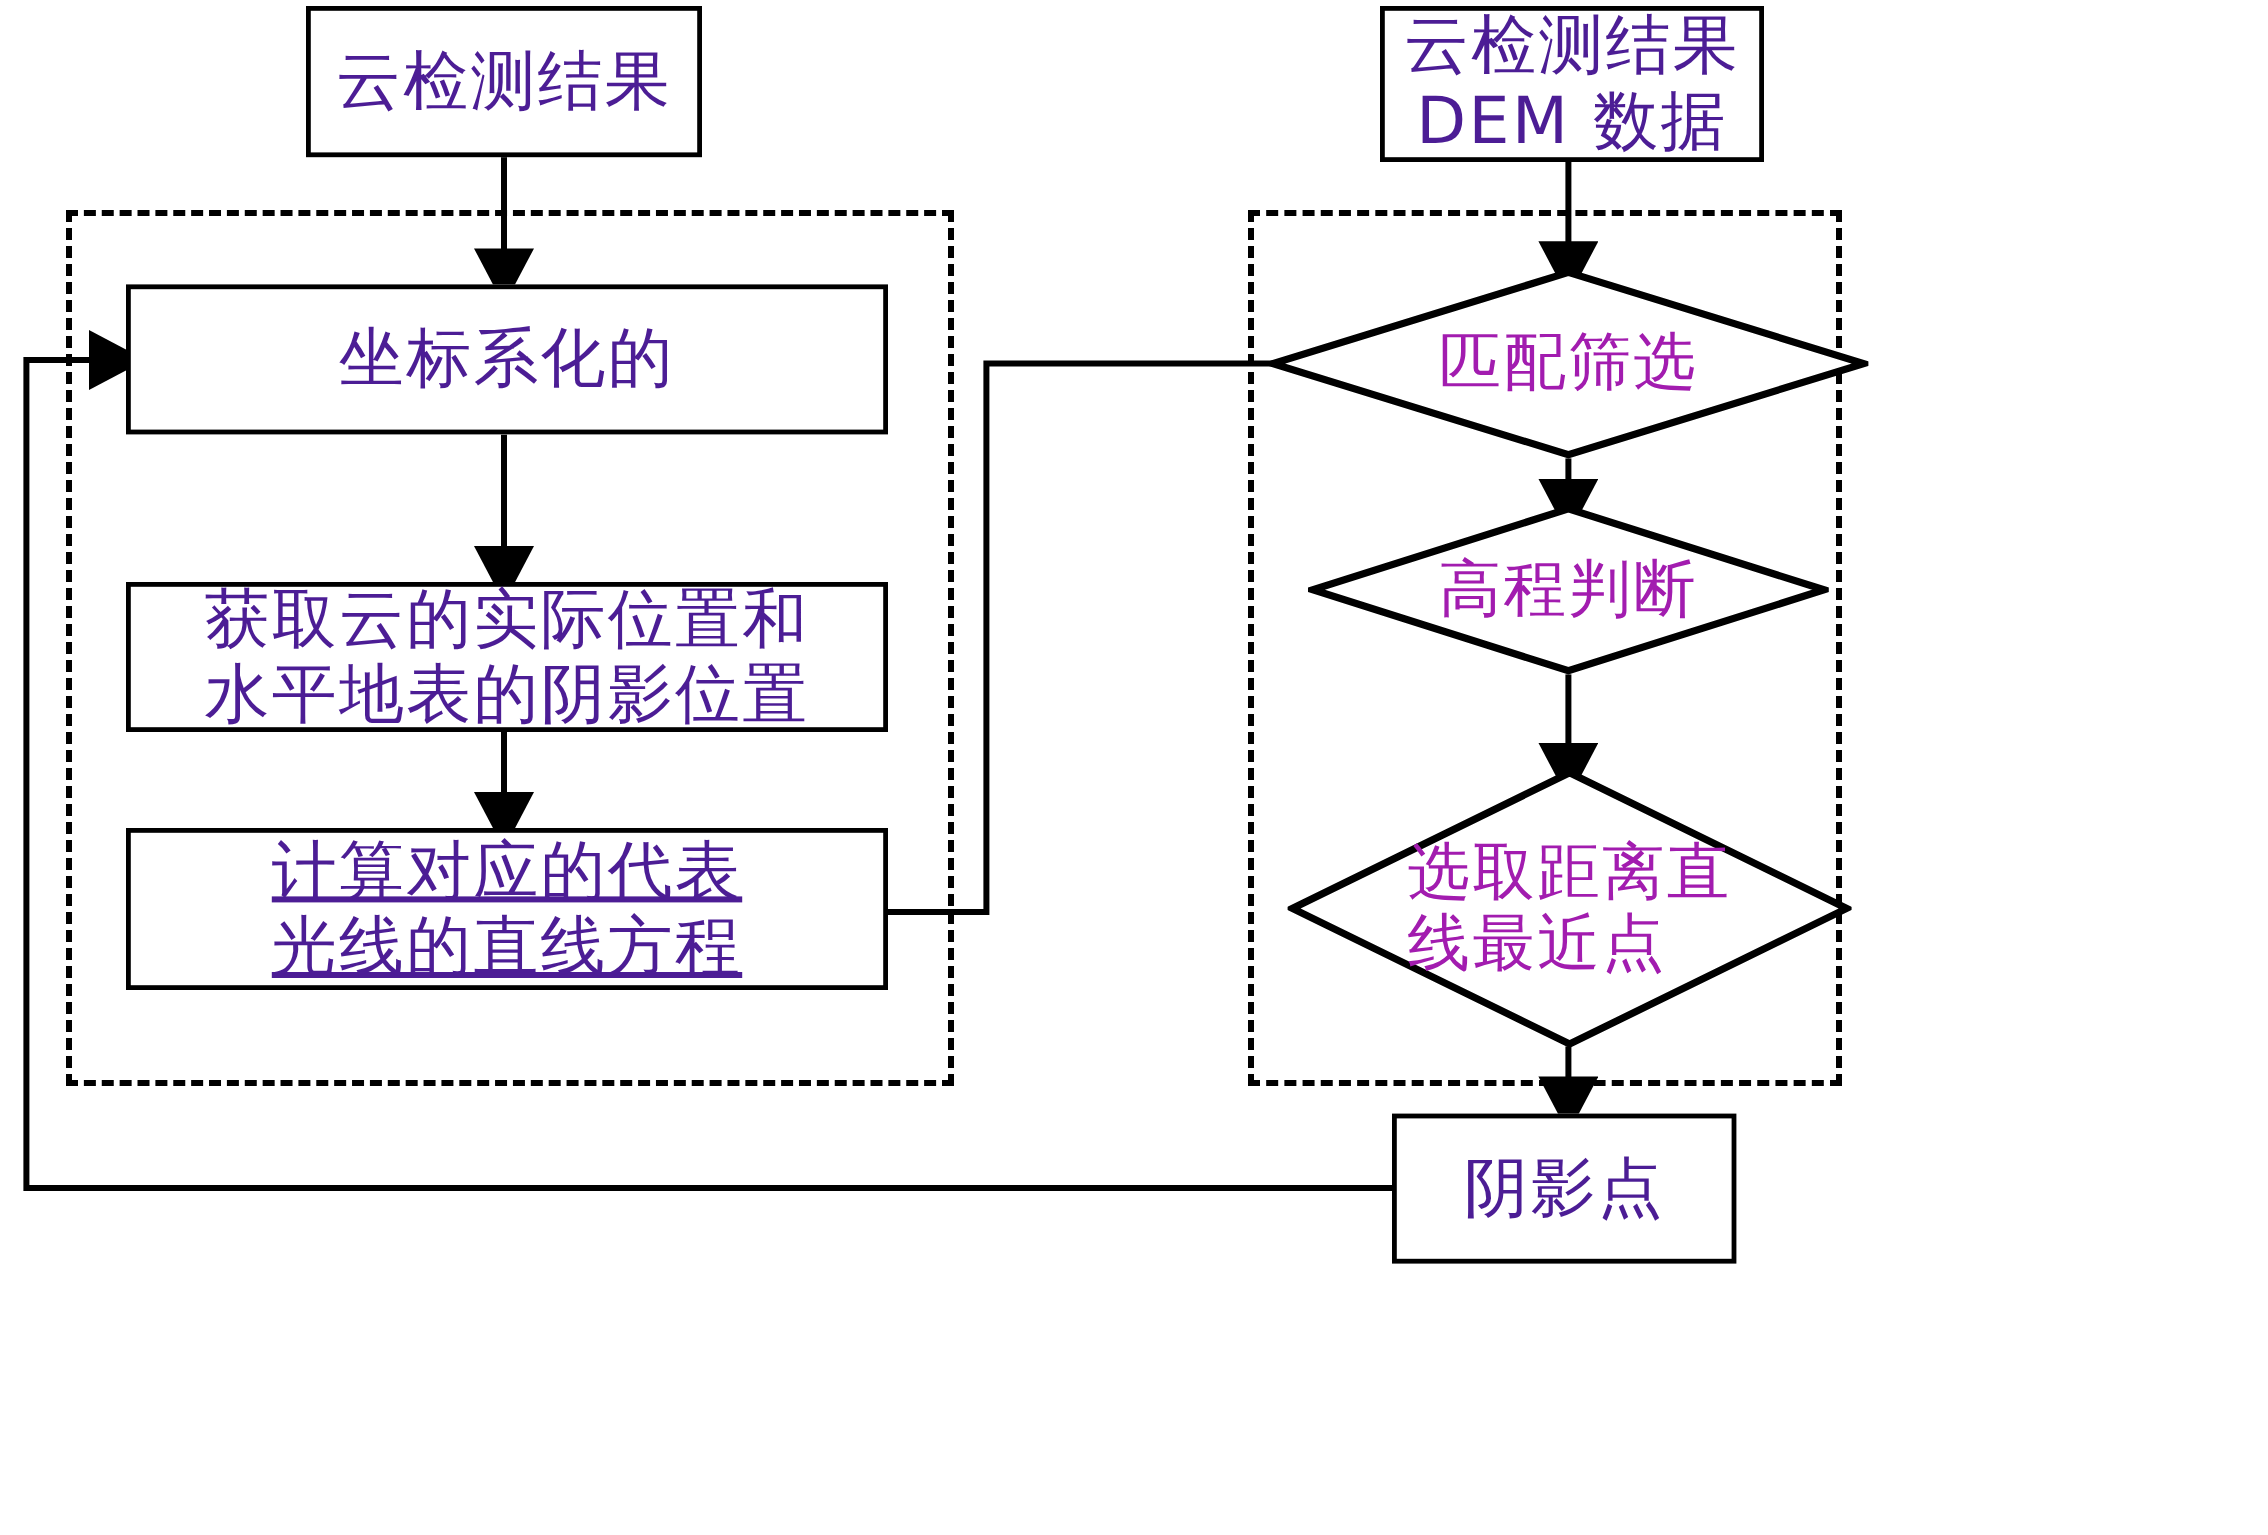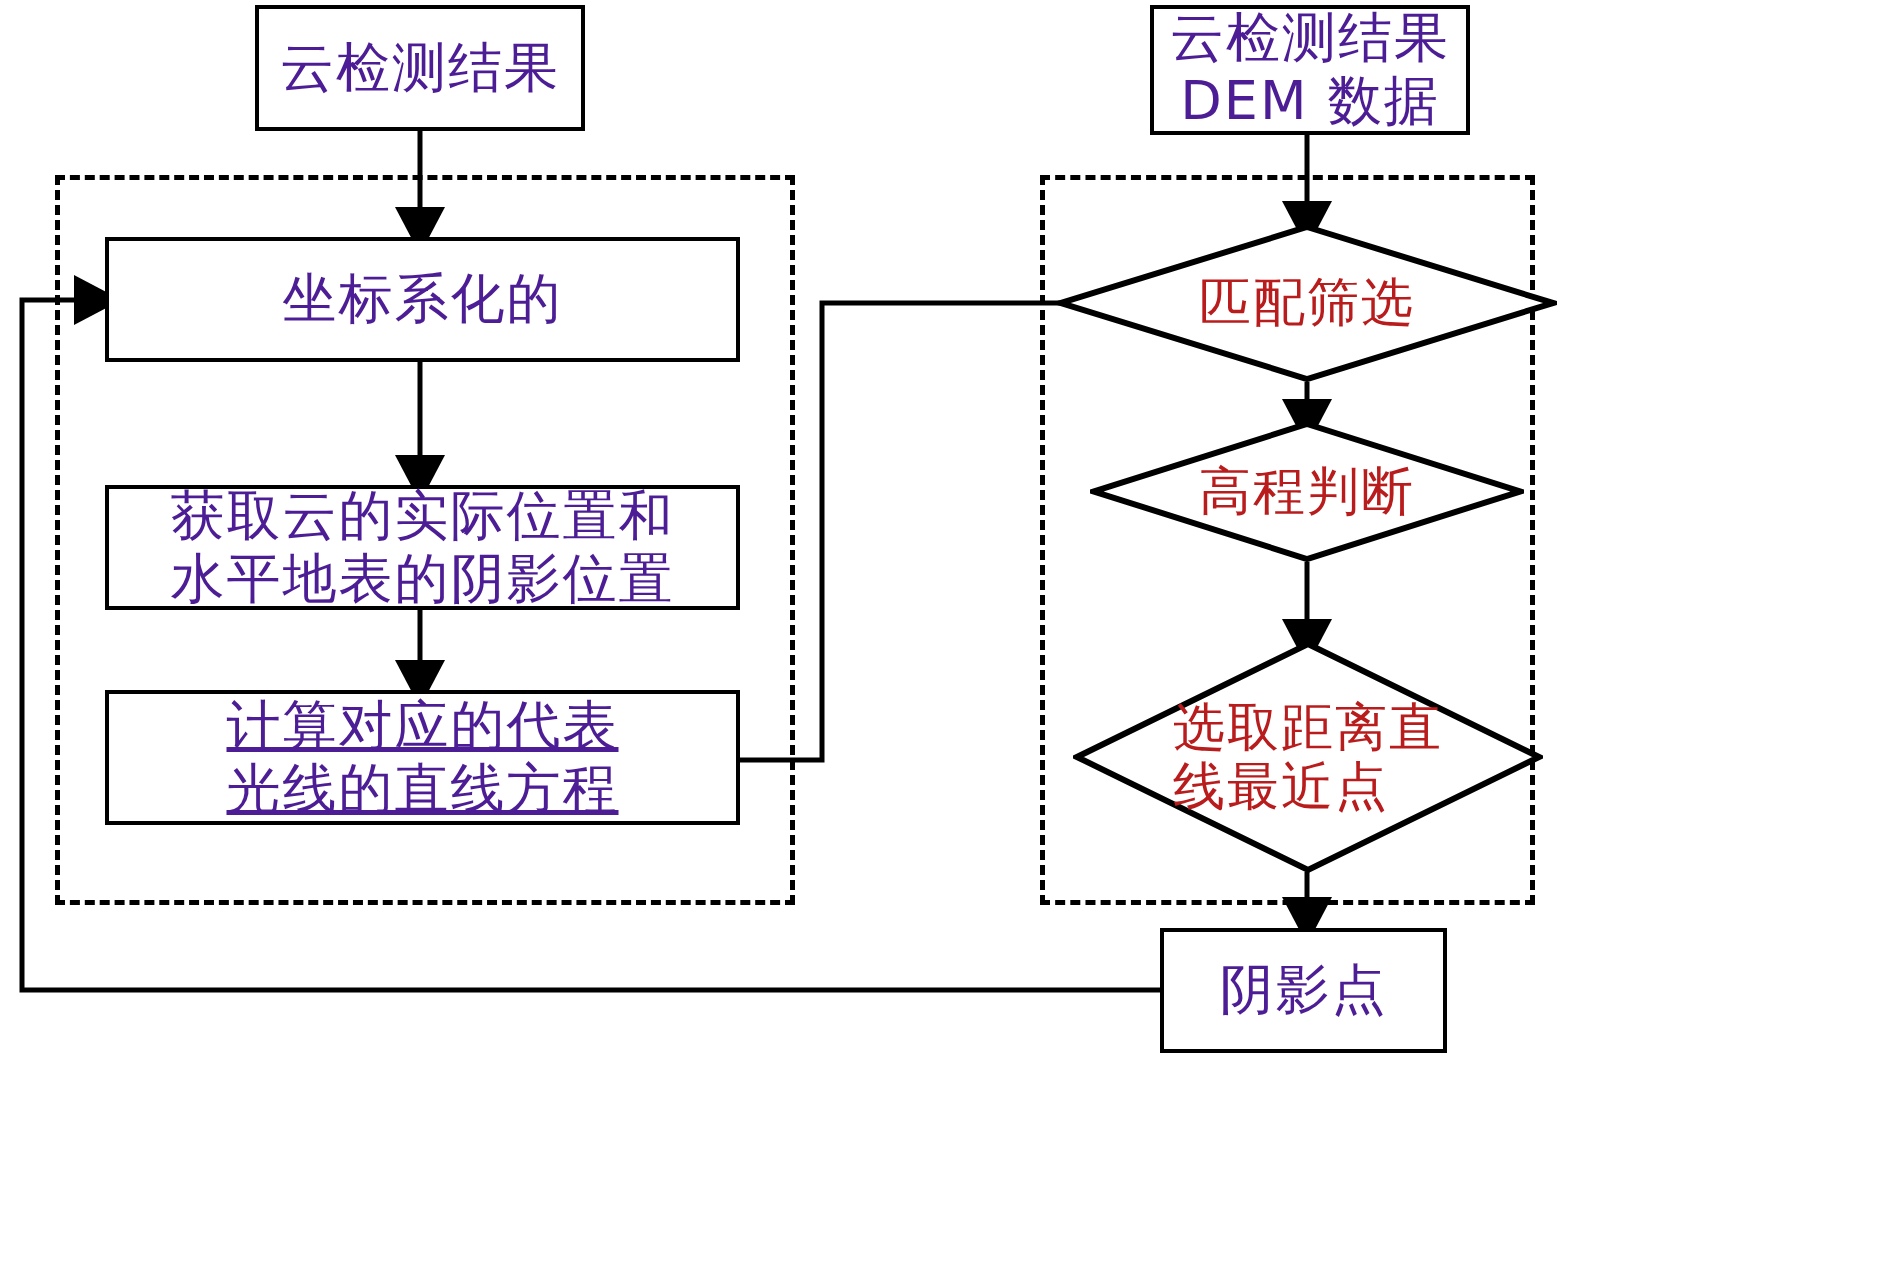--- a/index.html
+++ b/index.html
@@ -7,21 +7,21 @@
   body{font-family:"DejaVu Sans","Liberation Sans",sans-serif;}
   #stage{position:relative;width:1890px;height:1279px;background:#ffffff;overflow:hidden;}
   svg#wires{position:absolute;left:0;top:0;width:1890px;height:1279px;pointer-events:none;}
 
   .node{position:absolute;box-sizing:border-box;display:flex;align-items:center;justify-content:center;text-align:center;color:#4c1d95;}
   .rect{border:4px solid #000;background:#fff;}
   .rect .lbl{font-size:54px;line-height:1.16;white-space:pre-line;letter-spacing:2px;}
   .term .lbl{font-size:54px;line-height:1.16;white-space:pre-line;letter-spacing:2px;}
 
   .dia-wrap{position:absolute;display:flex;align-items:center;justify-content:center;}
-  .dia-wrap .lbl{position:relative;z-index:3;font-size:52px;line-height:1.14;white-space:pre-line;letter-spacing:2px;color:#b91c1c;}
+  .dia-wrap .lbl{position:relative;z-index:3;font-size:52px;line-height:1.14;white-space:pre-line;letter-spacing:2px;color:#a21caf;}
   .dia-wrap svg.diashape{position:absolute;left:0;top:0;width:100%;height:100%;z-index:1;}
 
   .group{position:absolute;box-sizing:border-box;border:5px dashed #000;background:transparent;}
 </style>
 </head>
 <body>
 
 <div id="stage">
 
   <svg id="wires" viewBox="0 0 1890 1279">

